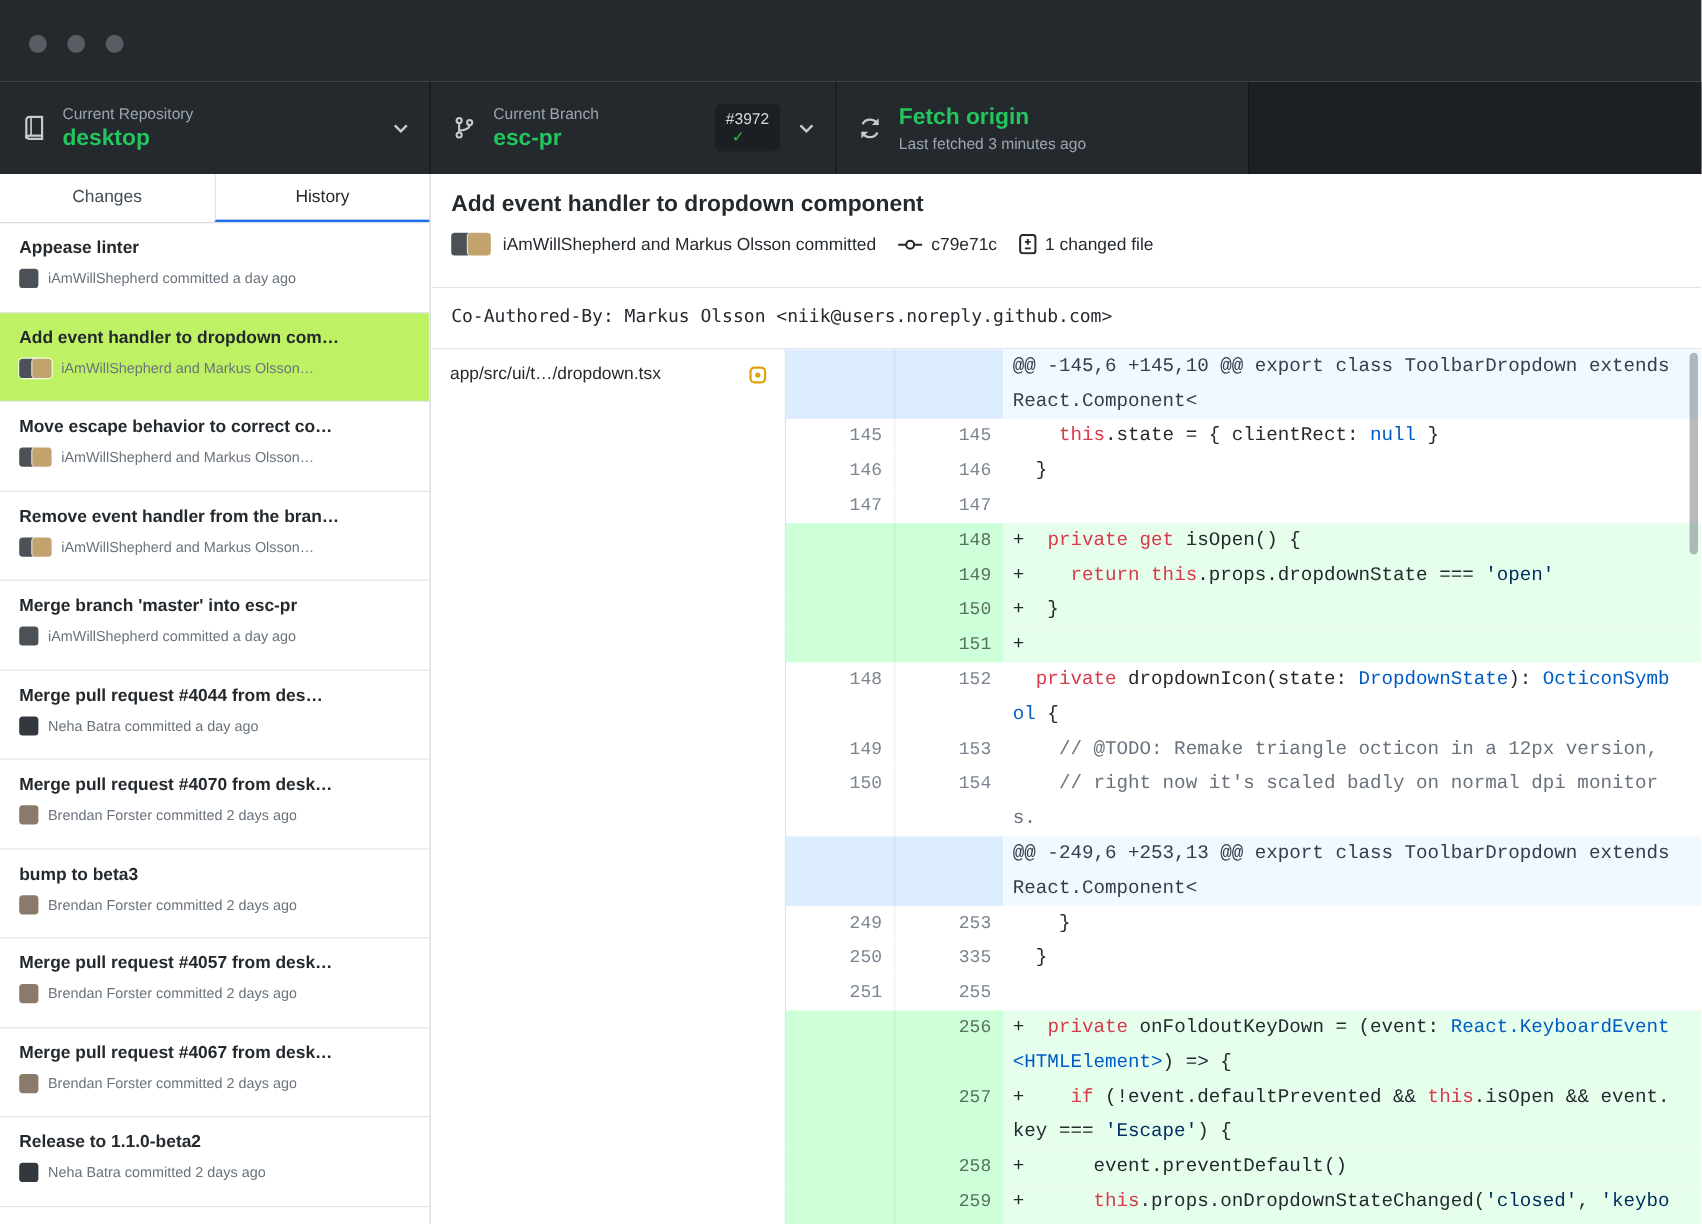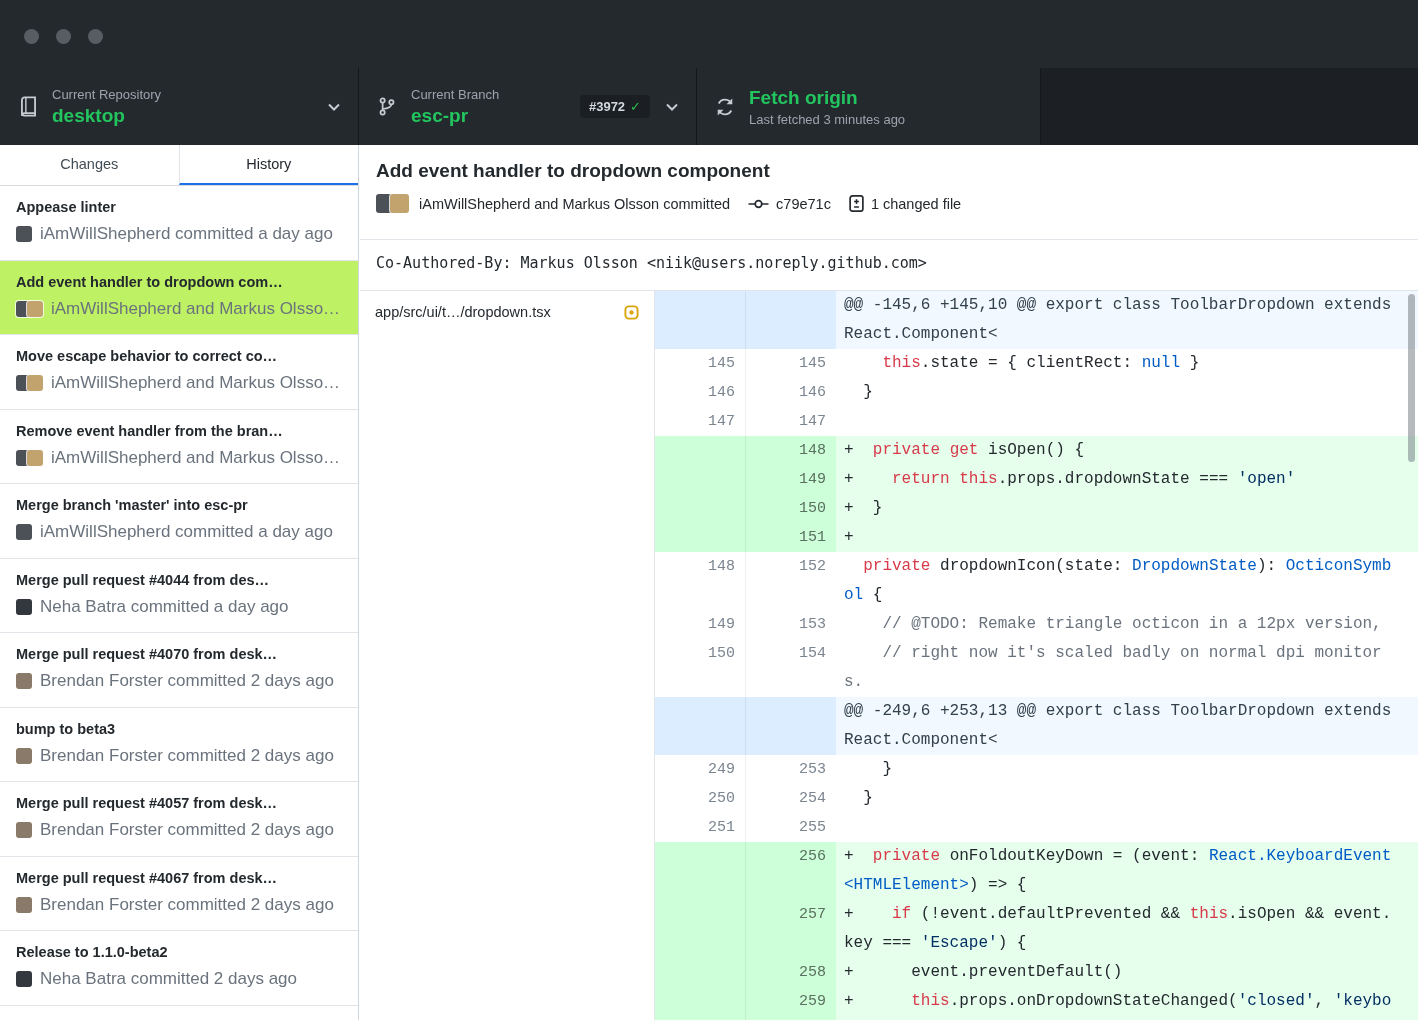--- a/index.html
+++ b/index.html
@@ -17,21 +17,21 @@
   .tb-section { background:#24292e; display:flex; align-items:center; padding:0 18px;
     border-right:1px solid #15181b; cursor:pointer; }
   .tb-repo { width:359px; } .tb-branch { width:338px; } .tb-fetch { width:344px; }
   .tb-rest { flex:1; background:#1c2024; }
   .tbicon { width:22px; height:22px; margin-right:12px; flex:none; display:flex; align-items:center; }
   .tbtext { min-width:0; }
   .tb-label { color:#9ca4ad; font-size:13px; }
   .tb-value { color:#22c55e; font-size:19px; font-weight:700; margin-top:3px; }
   .chev { margin-left:auto; display:flex; }
   .badge { margin-left:auto; margin-right:16px; background:#1b1f24; border-radius:4px;
-    padding:4px 9px; font-size:13px; font-weight:700; color:#d4d9de; display:flex; align-items:flex-start; }
+    padding:4px 9px; font-size:13px; font-weight:400; color:#d4d9de; display:flex; align-items:flex-start;flex-direction:column; }
   .badge .check { color:#2cbe4e; margin-left:5px; font-size:13px; }
 
   
   .sidebar { position:absolute; top:145px; left:0; width:359px; bottom:0; background:#fff;
     border-right:1px solid #d0d7de; overflow:hidden; }
   .tabs { display:flex; height:41px; border-bottom:1px solid #d8dce0; }
   .tab { flex:1; display:flex; align-items:center; justify-content:center; font-size:14.5px;
     color:#424c55; cursor:pointer; border-bottom:2px solid transparent; }
   .tab + .tab { border-left:1px solid #e1e4e8; }
   .tab.active { color:#24292e; border-bottom:2px solid #1f6feb; }
@@ -39,21 +39,21 @@
   .hitem { height:74.5px; padding:13px 16px 0; border-bottom:1px solid #e1e4e8; cursor:pointer; }
   .hitem.sel { background:#bef264; }
   .hititle { font-size:14.5px; font-weight:700; color:#24292e; white-space:nowrap;
     overflow:hidden; text-overflow:ellipsis; }
   .hibody { display:flex; align-items:center; margin-top:9px; }
   .avs { display:flex; flex:none; }
   .av { width:16px; height:16px; border-radius:3px; display:inline-block;
     box-shadow:0 0 0 1px rgba(255,255,255,.8); }
   .av + .av { margin-left:-5px; }
   .av18 { width:19px; height:19px; }
-  .hibyline { font-size:17px; color:#6a737d; margin-left:8px; white-space:nowrap;
+  .hibyline { font-size:12px; color:#6a737d; margin-left:8px; white-space:nowrap;
     overflow:hidden; text-overflow:ellipsis; }
 
   
   .main { position:absolute; top:145px; left:360px; right:0; bottom:0; overflow:hidden; background:#fff; }
   .commit-head { height:95px; padding:15px 16px 0; border-bottom:1px solid #e1e4e8; }
   .commit-title { font-size:19px; font-weight:700; color:#24292e; }
   .commit-meta { display:flex; align-items:center; margin-top:12px; font-size:14.5px; color:#24292e; }
   .commit-meta .avs { margin-right:10px; }
   .mgroup { display:flex; align-items:center; gap:7px; margin-left:18px; }
   .commit-desc { height:51px; padding:14px 16px 0; border-bottom:1px solid #e1e4e8;
@@ -416,21 +416,21 @@
             </div>
             <div class="drow ctx">
               <div class="g g1">249</div>
               <div class="g g2">253</div>
               <div class="dcontent">
                 <div class="dtext"><span class="tk-p">    }</span></div>
               </div>
             </div>
             <div class="drow ctx">
               <div class="g g1">250</div>
-              <div class="g g2">254</div>
+              <div class="g g2">335</div>
               <div class="dcontent">
                 <div class="dtext"><span class="tk-p">  }</span></div>
               </div>
             </div>
             <div class="drow ctx">
               <div class="g g1">251</div>
               <div class="g g2">255</div>
               <div class="dcontent">
                 <div class="dtext"><span class="tk-p"></span></div>
               </div>

